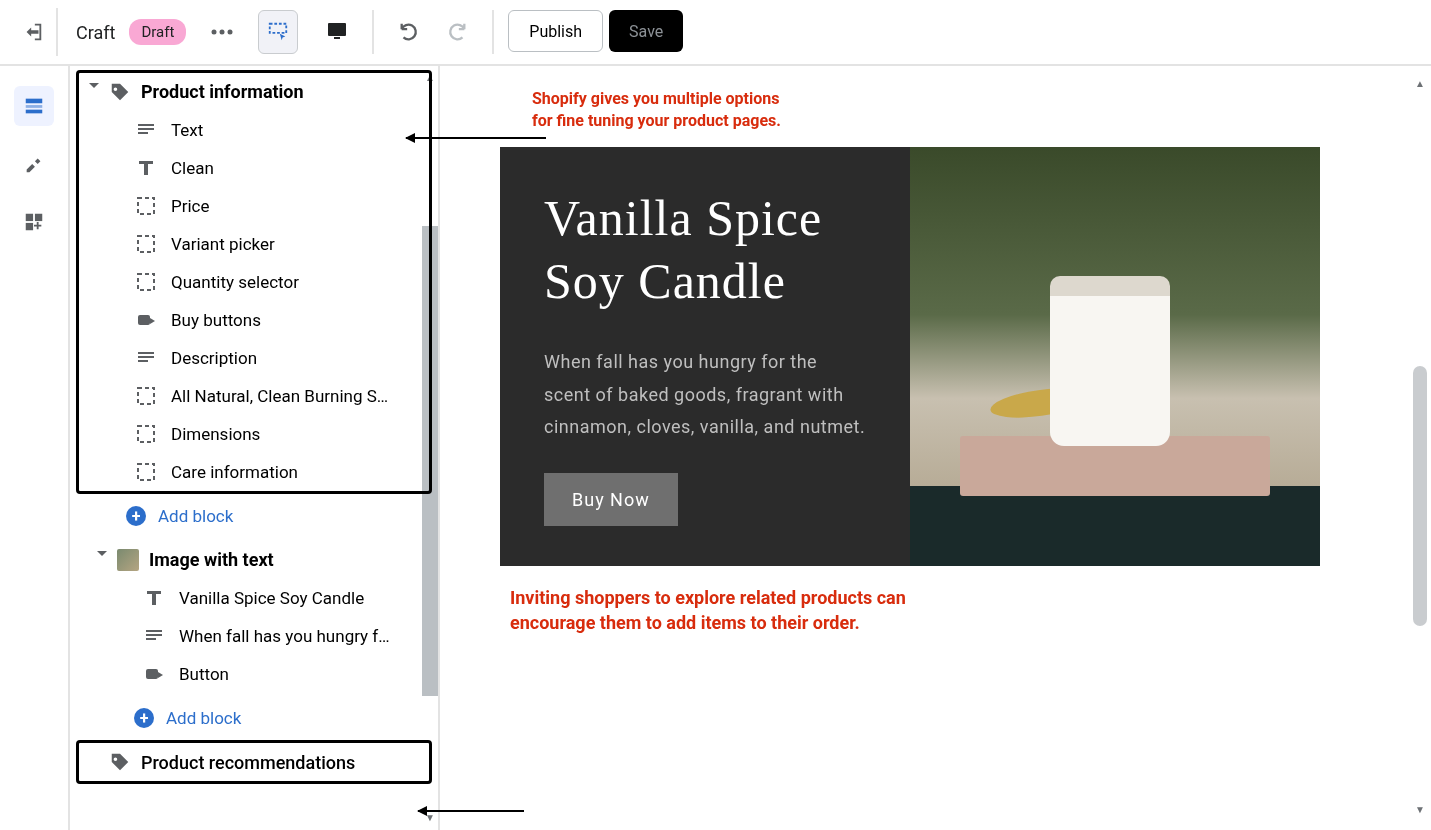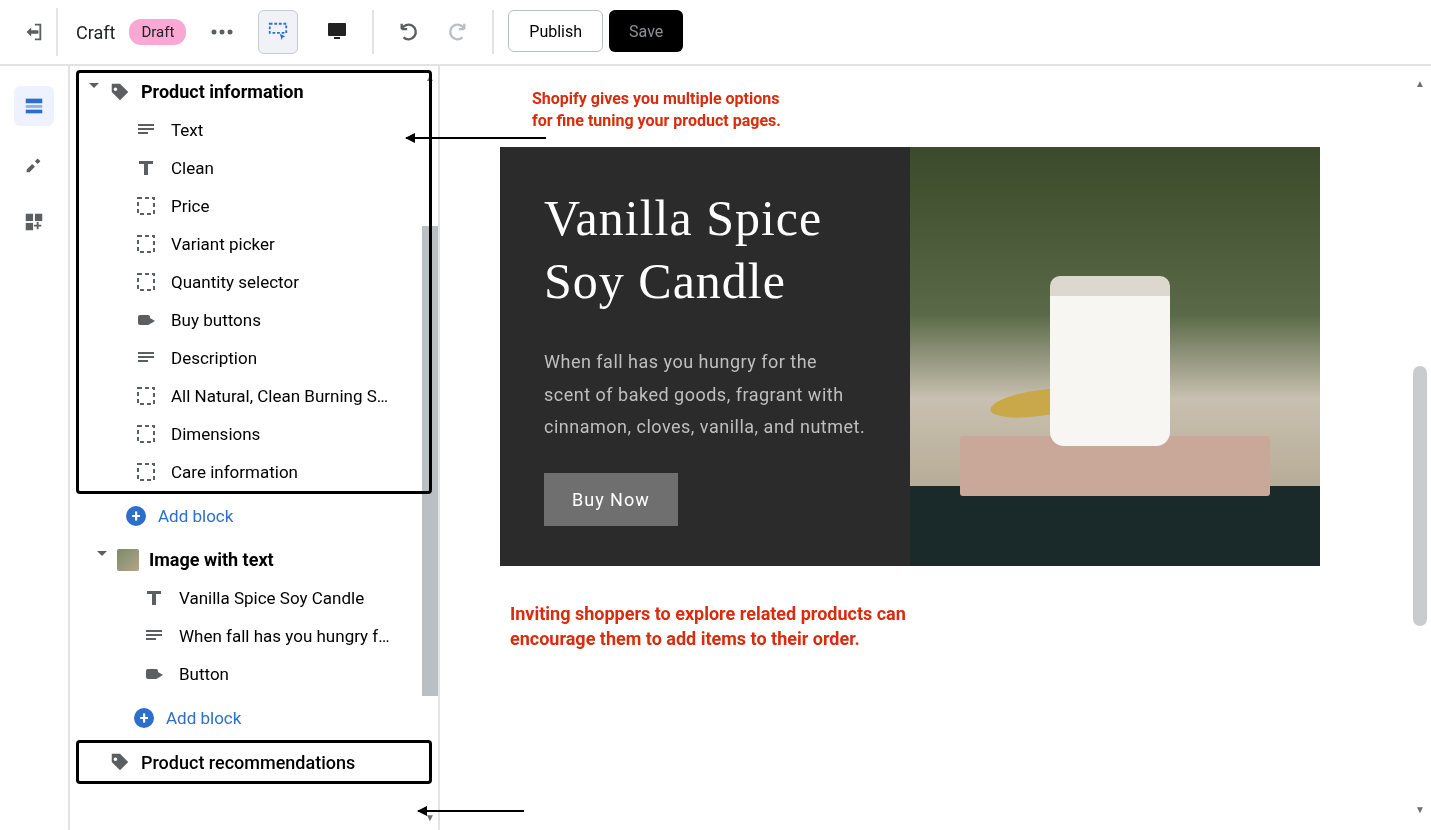--- a/index.html
+++ b/index.html
@@ -36,21 +36,21 @@
 .g-items{padding-left:56px}
 .g-row{display:flex;align-items:center;gap:14px;padding:8px 10px 8px 0;font-size:17px;cursor:pointer;white-space:nowrap;overflow:hidden;text-overflow:ellipsis}
 .g-row .ico{width:22px;height:22px;flex-shrink:0;display:flex;align-items:center;justify-content:center}
 .addblock{color:#2c6ecb;display:flex;align-items:center;gap:12px;padding:8px 0 8px 56px;font-size:17px;cursor:pointer}
 .plus{width:20px;height:20px;border-radius:50%;background:#2c6ecb;color:#fff;display:flex;align-items:center;justify-content:center;font-size:16px;font-weight:bold}
 .group2-head{display:flex;align-items:center;gap:10px;padding:8px 10px 8px 30px;margin:4px 6px;font-size:18px;font-weight:500;border:3px solid #000;border-radius:4px;cursor:pointer}
 .arrow-line{position:absolute;height:2px;background:#000}
 .arrow-line:after{content:"";position:absolute;left:-1px;top:-4px;border-right:10px solid #000;border-top:5px solid transparent;border-bottom:5px solid transparent}
 .preview{flex:1;position:relative;background:#fff;padding:22px 20px 0 20px;overflow:hidden}
 .note{color:#d82c0d;font-size:16px;font-weight:700;line-height:1.35;margin-bottom:16px;margin-left:72px;max-width:260px}
-.note2{color:#d82c0d;font-size:18px;font-weight:700;line-height:1.35;margin-top:36px;margin-left:50px;max-width:420px}
+.note2{color:#d82c0d;font-size:18px;font-weight:700;line-height:1.35;margin-top:20px;margin-left:50px;max-width:420px}
 .card{display:flex;width:820px;margin-left:40px}
 .card-left{background:#2b2b2b;flex:1;padding:40px 44px;color:#fff}
 .card-title{font-family:Georgia,serif;font-size:50px;line-height:1.25;font-weight:400;letter-spacing:1px}
 .card-desc{color:#bfbfbf;font-size:18px;line-height:1.8;margin-top:34px;letter-spacing:0.5px}
 .card-btn{margin-top:30px;background:#6f6f6f;color:#fff;border:none;padding:16px 28px;font-size:18px;letter-spacing:1px;cursor:pointer}
 .card-right{width:410px;background:linear-gradient(180deg,#3a4a2a 0%,#5a6a48 40%,#c8c0b0 60%,#a89a80 100%);position:relative}
 .jar{position:absolute;bottom:120px;left:140px;width:120px;height:170px;background:#f8f6f2;border-radius:10px 10px 14px 14px;border-top:20px solid #ddd8ce}
 .lid{position:absolute;bottom:150px;left:80px;width:100px;height:26px;background:#c9a84a;border-radius:50%;transform:rotate(-8deg)}
 .book{position:absolute;bottom:70px;left:50px;width:310px;height:60px;background:#c9a89a;border-radius:3px}
 .table{position:absolute;bottom:0;left:0;width:100%;height:80px;background:#1a2a2a}

